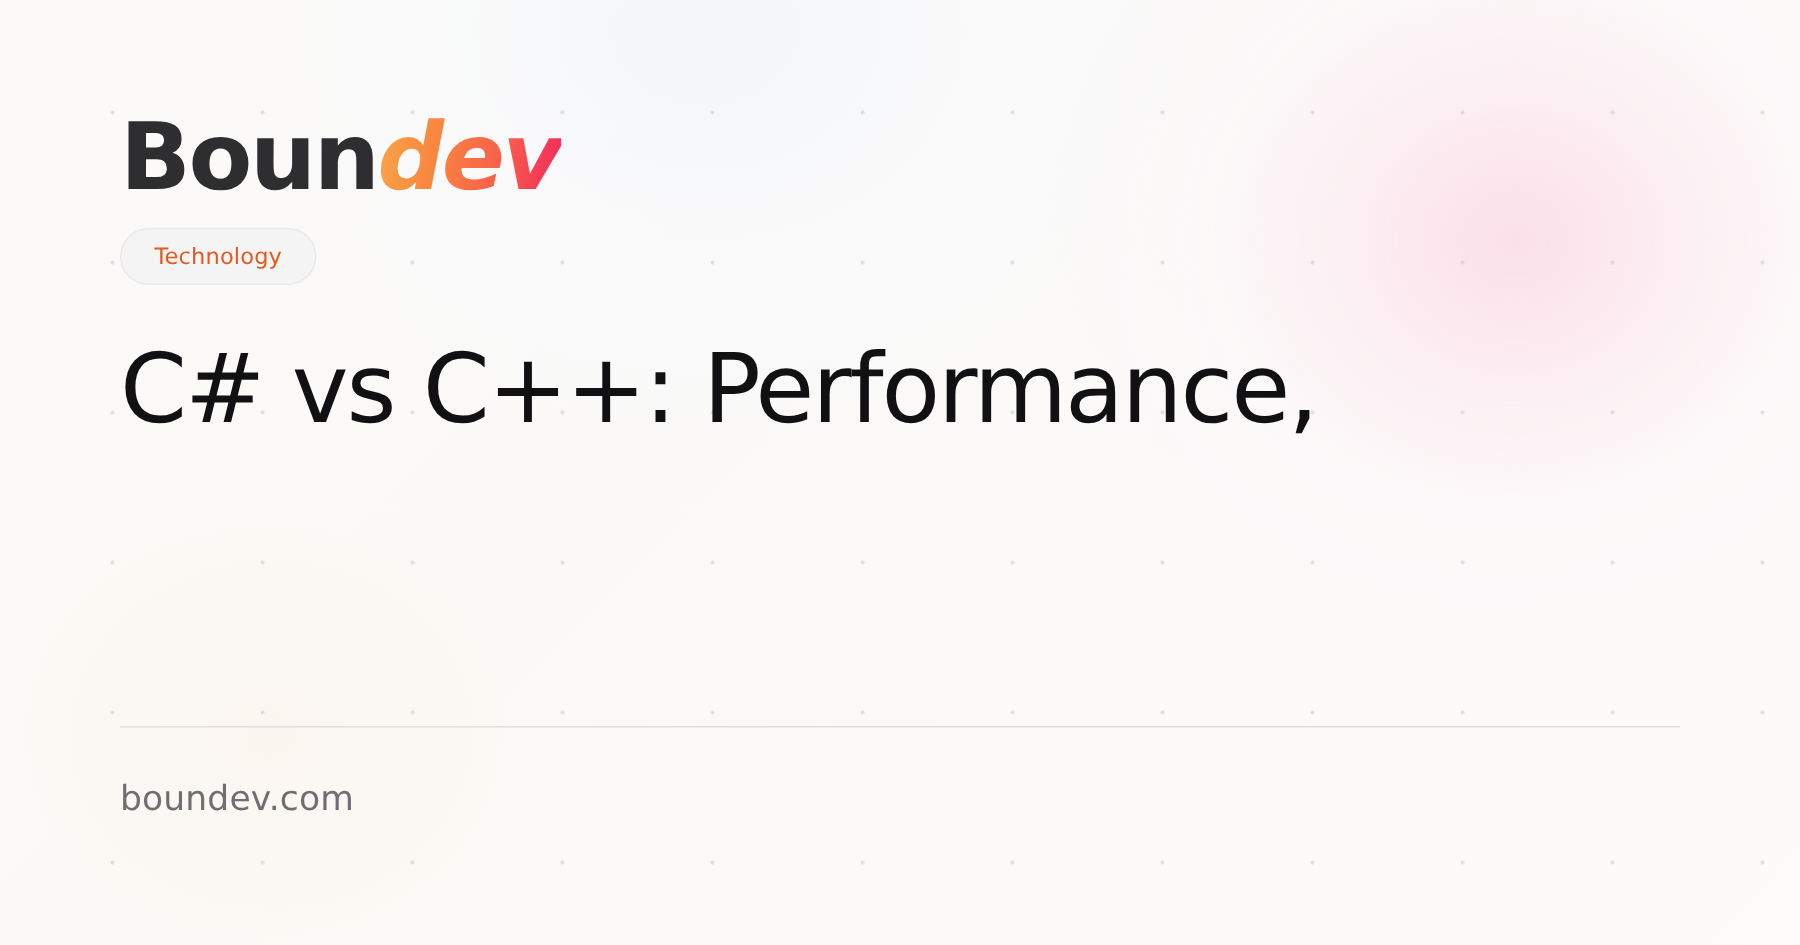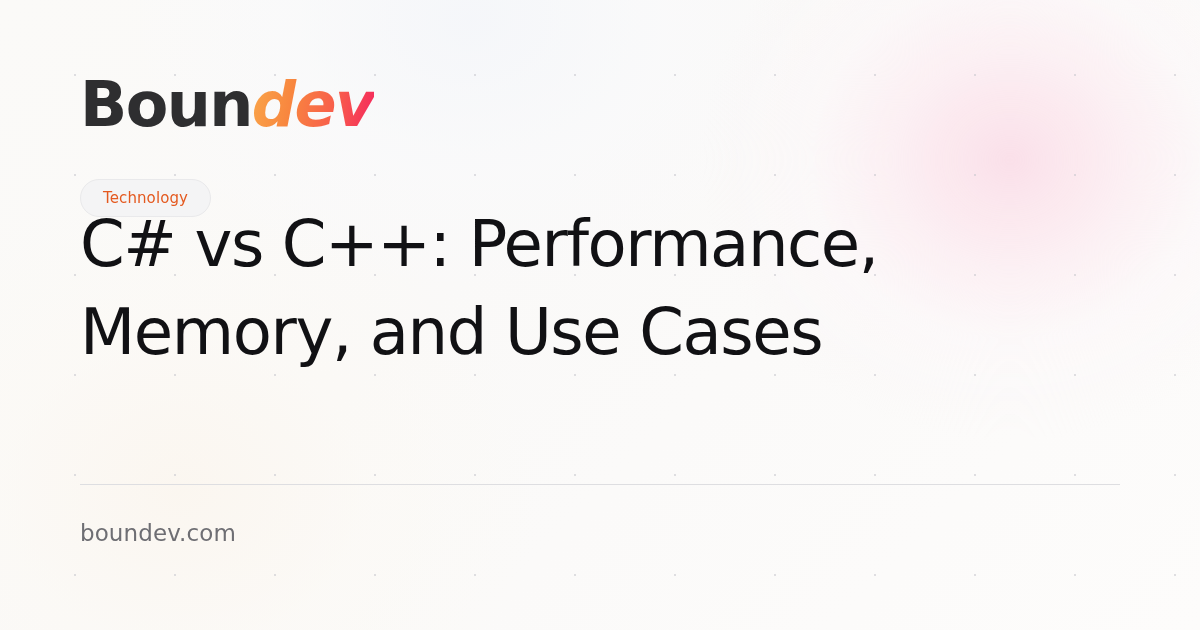--- a/index.html
+++ b/index.html
@@ -112,27 +112,26 @@
     justify-content: center;
     height: 38px;
     padding: 0 22px;
     border-radius: 19px;
     background: #F4F4F5;
     border: 1px solid #E9E9EB;
     font-size: 15px;
     color: #E4591F;
     letter-spacing: 0.1px;
     white-space: nowrap;
-    margin-top: 27px;
   }
 
   .title {
     position: absolute;
     left: 80px;
-    top: 200px;
+    top: 216px;
     width: 900px;
     font-size: 64px;
     line-height: 88px;
     font-weight: 400;
     color: #111114;
     letter-spacing: -1.4px;
   }
   .title-line { display: block; white-space: nowrap; }
 
   .divider {
@@ -165,20 +164,19 @@
 <div class="content">
 
   <div class="logo"><span class="logo-boun">Boun</span><span class="logo-dev">dev</span></div>
 
   <div class="badge">
     <span>Technology</span>
   </div>
 
   <h1 class="title">
     <span class="title-line">C# vs C++: Performance,</span>
-    <span class="title-line">Memory, and Use Cases</span>
   </h1>
 
   <div class="divider"></div>
 
   <div class="site-url">boundev.com</div>
 
 </div>
 
 </body></html>

